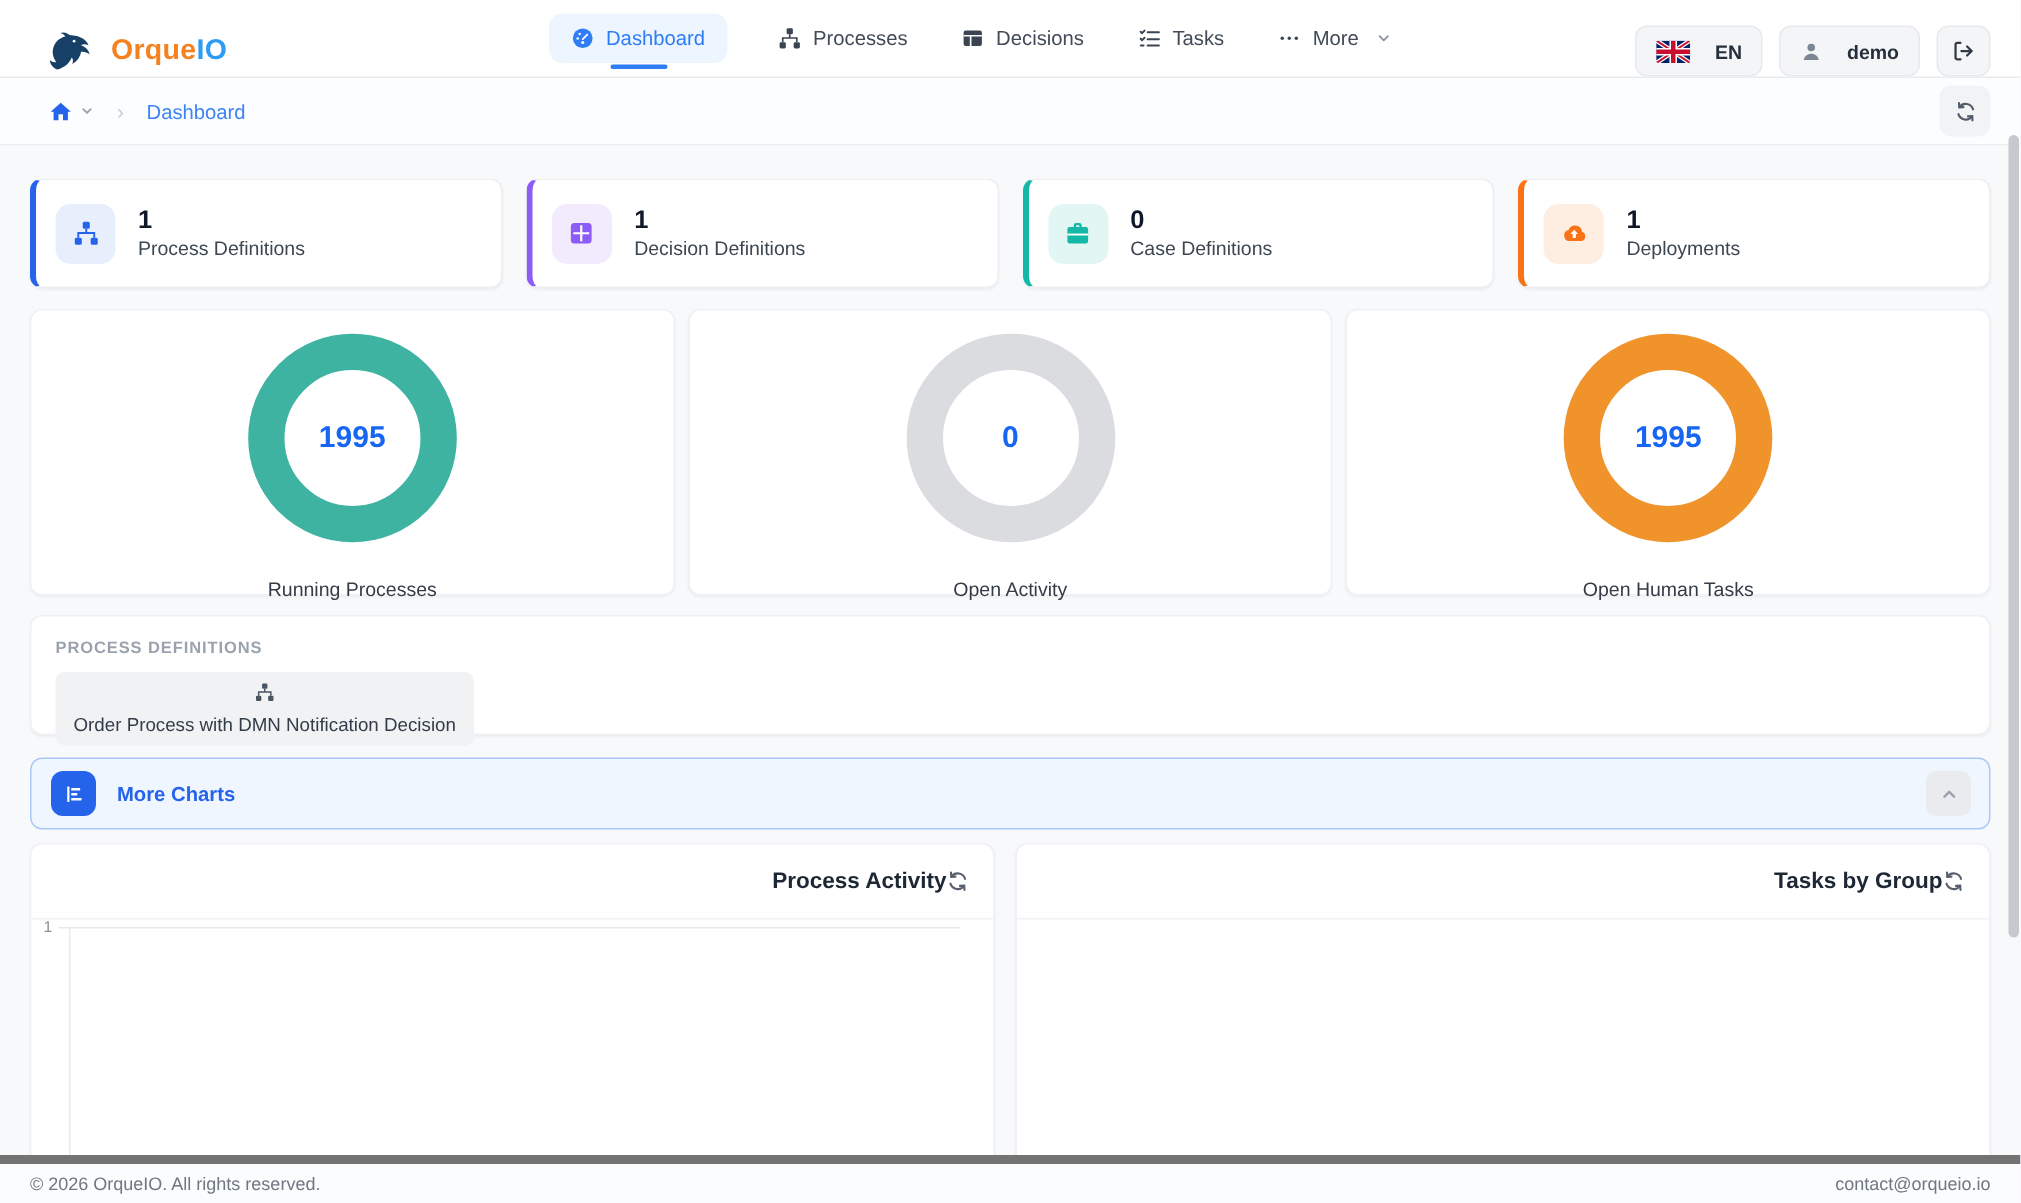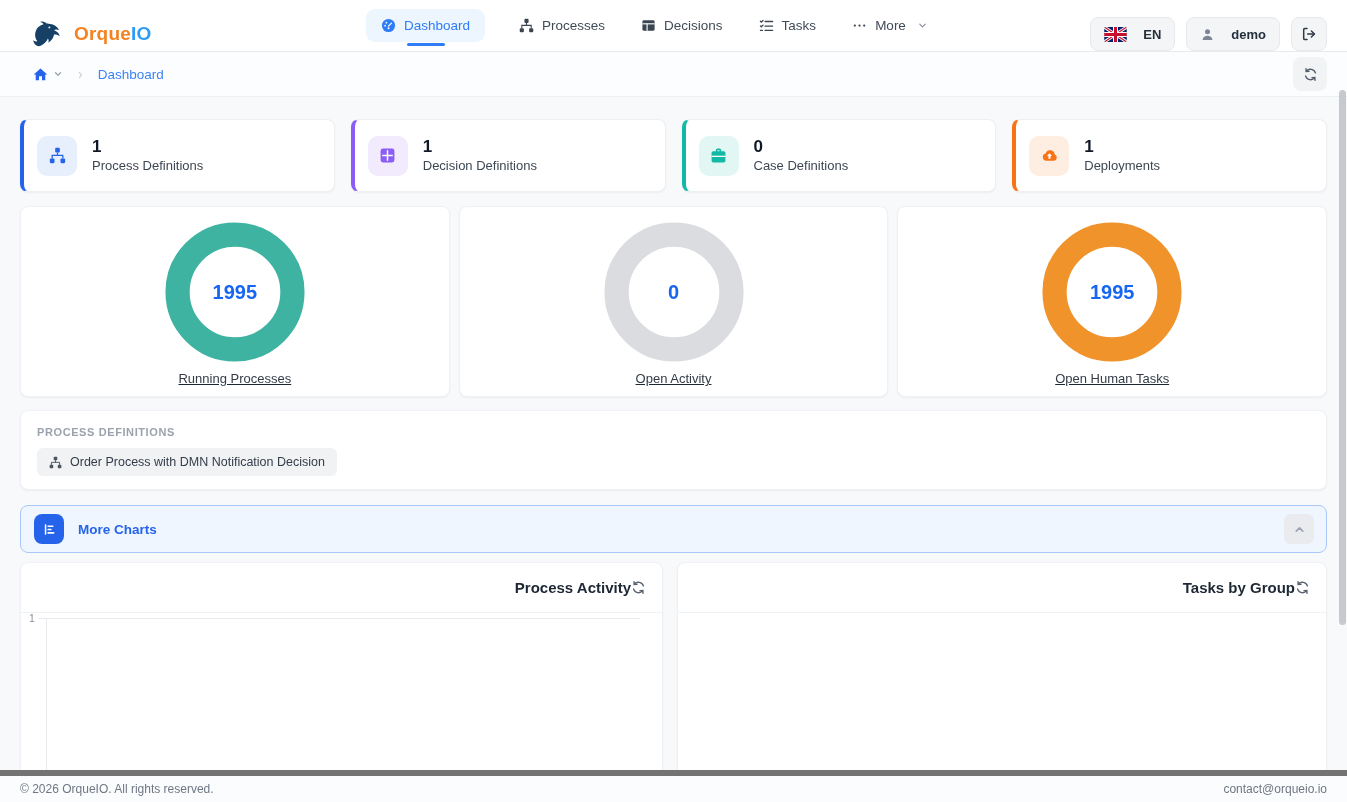--- a/index.html
+++ b/index.html
@@ -71,43 +71,43 @@
     box-shadow:0 1px 2px rgba(16,24,40,.05);
     display:flex; align-items:center; padding-left:13px; gap:15px; cursor:pointer;
   }
   .stat-tile {
     width:40px; height:40px; border-radius:10px;
     display:flex; align-items:center; justify-content:center; flex:0 0 auto;
   }
   .stat-value { font-size:17px; font-weight:bold; color:#101828; line-height:1.25; }
   .stat-label { font-size:13px; color:#3d4752; line-height:1.3; }
 
-  .donut-row { display:flex; gap:9px; margin-top:14px;text-decoration:underline; }
+  .donut-row { display:flex; gap:9px; margin-top:14px; }
   .donut-card {
     flex:1; height:191px; background:#fff; border:1px solid #f0f1f4; border-radius:8px;
     box-shadow:0 1px 2px rgba(16,24,40,.05);
     display:flex; flex-direction:column; align-items:center; padding-top:15px; cursor:pointer;
   }
   .donut-wrap { position:relative; width:140px; height:140px; }
   .donut-wrap svg { width:140px; height:140px; }
   .donut-value {
     position:absolute; inset:0; display:flex; align-items:center; justify-content:center;
     font-size:20px; font-weight:bold;
   }
-  .donut-label { margin-top:9px; font-size:13px; color:#333c47; }
+  .donut-label { margin-top:23px; font-size:13px; color:#333c47; }
 
   .procdef-panel {
     margin-top:13px; height:80px; background:#fff; border:1px solid #f0f1f4; border-radius:8px;
     box-shadow:0 1px 2px rgba(16,24,40,.05); padding:15px 16px 0 16px;
   }
   .procdef-title { font-size:11px; font-weight:bold; letter-spacing:.6px; color:#9aa3ad; }
   .procdef-chip {
     margin-top:10px; display:inline-flex; align-items:center; gap:8px;
     background:#f1f2f4; border-radius:6px; padding:7px 12px;
-    font-size:12.5px; color:#333d49; cursor:pointer;
+    font-size:12.5px; color:#333d49; cursor:pointer;flex-direction:column;
   }
   .procdef-chip .chip-icon { color:#4a5561; }
 
   .morecharts-bar {
     margin-top:15px; height:48px; background:#eff6ff; border:1px solid #a9c8f7; border-radius:8px;
     display:flex; align-items:center; padding:0 12px 0 13px; cursor:pointer;
   }
   .mc-tile {
     width:30px; height:30px; border-radius:8px; background:#2563eb; color:#fff;
     display:flex; align-items:center; justify-content:center;

